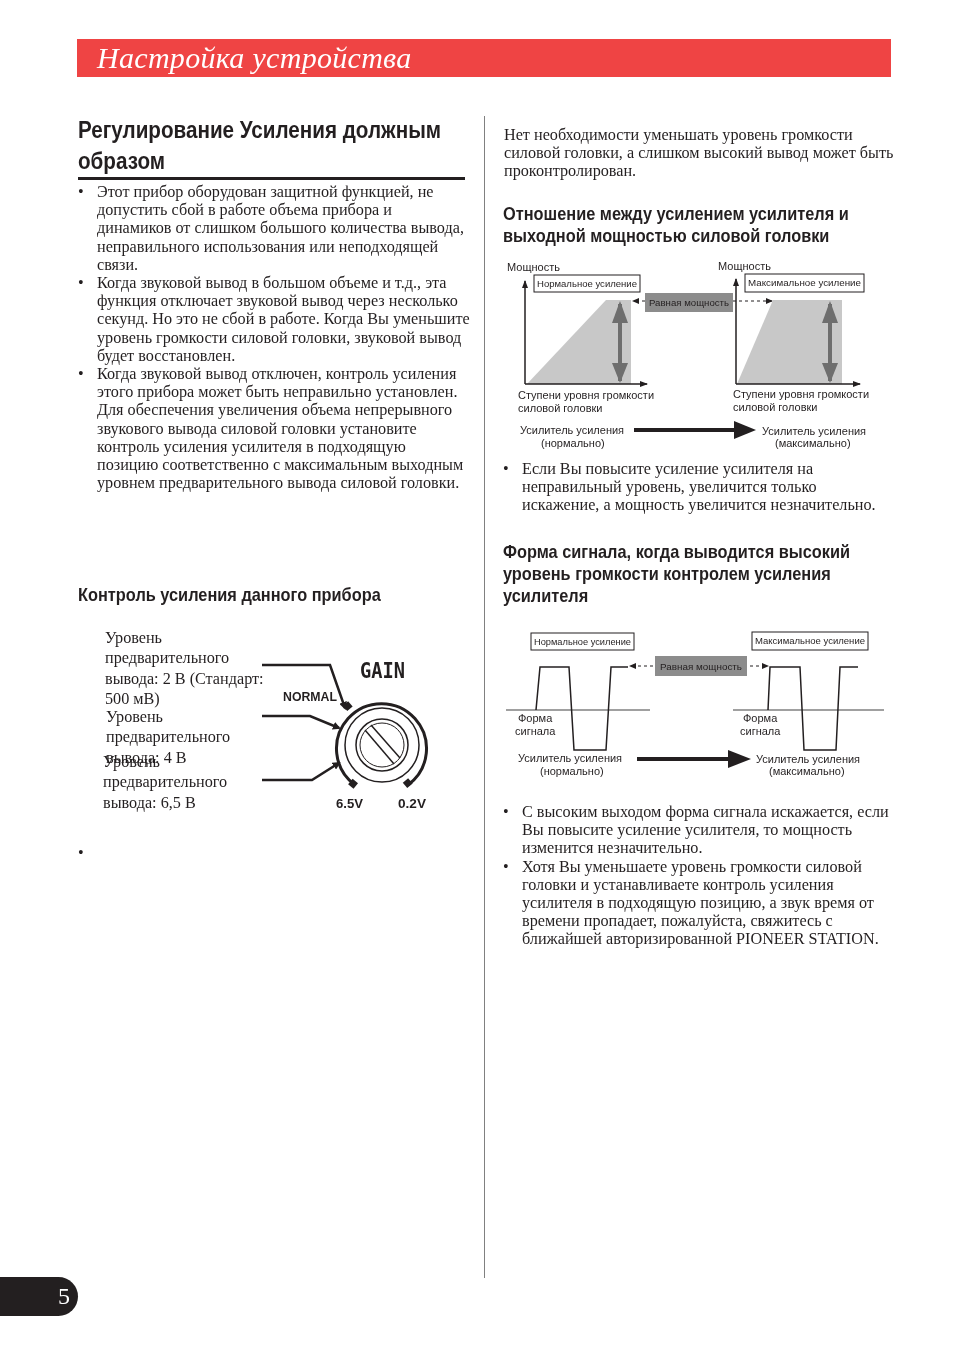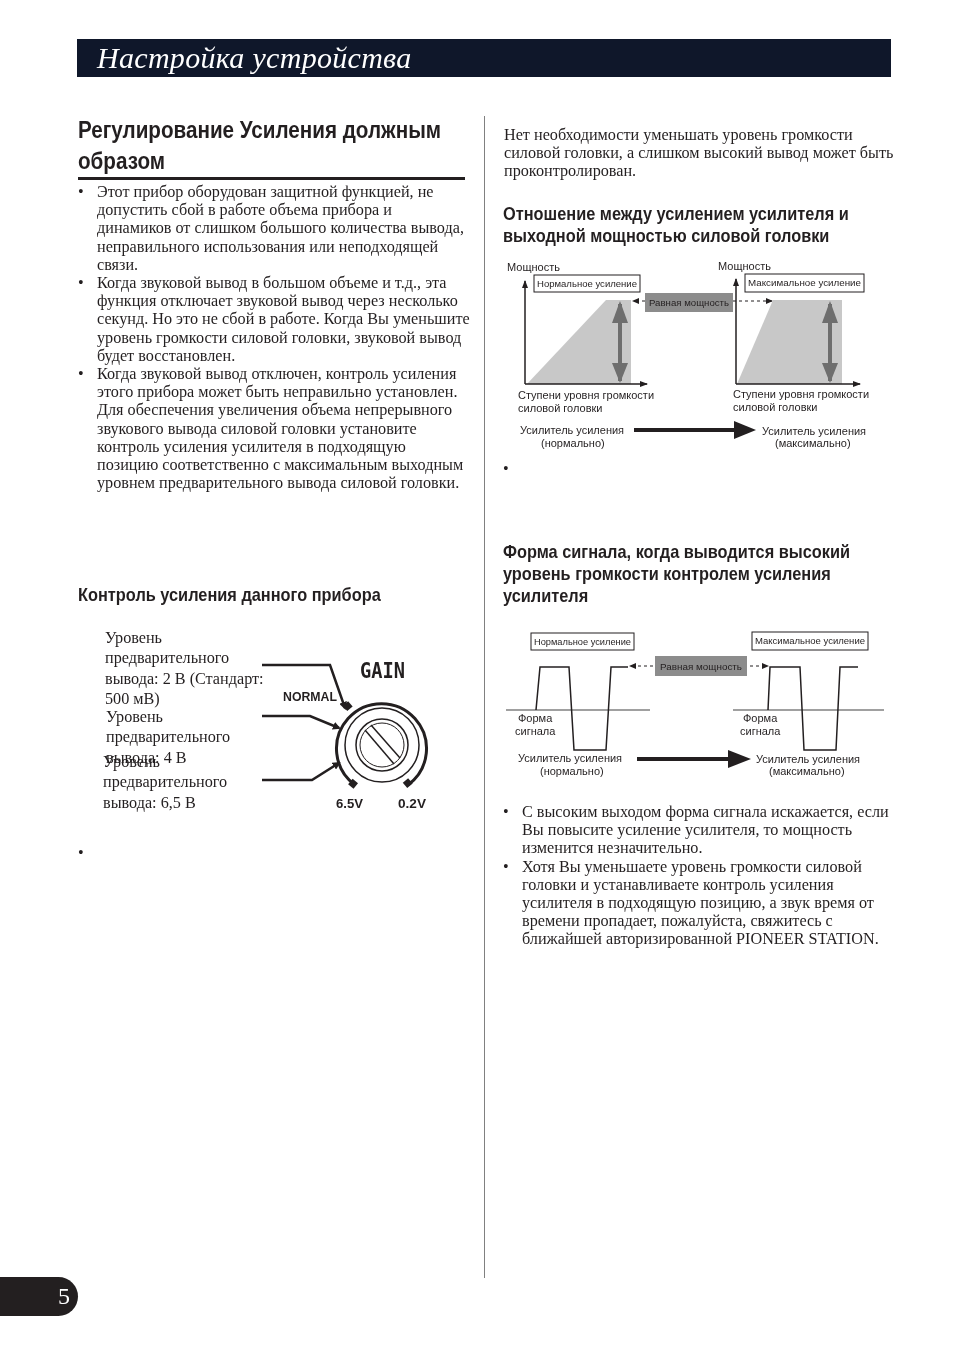--- a/index.html
+++ b/index.html
@@ -1,17 +1,17 @@
 <!DOCTYPE html>
 <html><head>
 <meta charset="utf-8">
 <style>
   html, body { margin: 0; padding: 0; background: #ffffff; }
   body { width: 954px; height: 1355px; position: relative; overflow: hidden; font-family: "Liberation Serif", serif; color: #231f20; }
-  .header-bar { position: absolute; left: 77px; top: 39px; width: 814px; height: 38px; background: #0f172a; }
+  .header-bar { position: absolute; left: 77px; top: 39px; width: 814px; height: 38px; background: #ef4444; }
   .header-title { position: absolute; left: 20px; top: 1px; color: #fff; font-family: "Liberation Serif", serif; font-style: italic; font-size: 30px; line-height: 36px; letter-spacing: 0.3px; }
   .col-divider { position: absolute; left: 484px; top: 116px; width: 1px; height: 1162px; background: #808080; }
   .h2 { position: absolute; font-family: "Liberation Sans", sans-serif; font-weight: bold; color: #231f20; transform-origin: left top; }
   .h-main { left: 78px; top: 114px; width: 390px; font-size: 24px; line-height: 31px; transform: scaleX(0.86); width: 450px; }
   .h-rule { position: absolute; left: 78px; top: 177px; width: 387px; height: 3px; background: #231f20; }
   .body-text { position: absolute; font-family: "Liberation Serif", serif; font-size: 16.2px; line-height: 18.2px; color: #231f20; }
   ul.bullets { list-style: none; margin: 0; padding: 0; }
   ul.bullets li { position: relative; padding-left: 19px; }
   ul.bullets li .dot { position: absolute; left: 0; top: 0; }
   .sub-h { font-size: 19px; line-height: 22px; transform: scaleX(0.86); }
@@ -125,21 +125,21 @@
   <text x="20" y="179" font-size="11" fill="#231f20">Усилитель усиления</text>
   <text x="41" y="192" font-size="11" fill="#231f20">(нормально)</text>
   <line x1="134" y1="175" x2="238" y2="175" stroke="#231f20" stroke-width="4"></line>
   <polygon points="234,166 256,175 234,184" fill="#231f20"></polygon>
   <text x="262" y="180" font-size="11" fill="#231f20">Усилитель усиления</text>
   <text x="275" y="192" font-size="11" fill="#231f20">(максимально)</text>
 </svg>
 
 <div class="body-text" style="left:503px; top:460px; width:392px;">
   <ul class="bullets">
-    <li><span class="dot">•</span></li>
+    <li><span class="dot">•</span><span>Если Вы повысите усиление усилителя на неправильный уровень, увеличится только искажение, а мощность увеличится незначительно.</span></li>
   </ul>
 </div>
 
 <div class="h2 sub-h" style="left:503px; top:541px; width:458px;">Форма сигнала, когда выводится высокий уровень громкости контролем усиления усилителя</div>
 
 <svg style="position:absolute; left:500px; top:625px;" width="400" height="160">
   <defs>
     <marker id="sm2" markerWidth="7" markerHeight="7" refX="6" refY="3.5" orient="auto" markerUnits="userSpaceOnUse">
       <path d="M0,0.5 L7,3.5 L0,6.5 z" fill="#231f20"></path>
     </marker>

